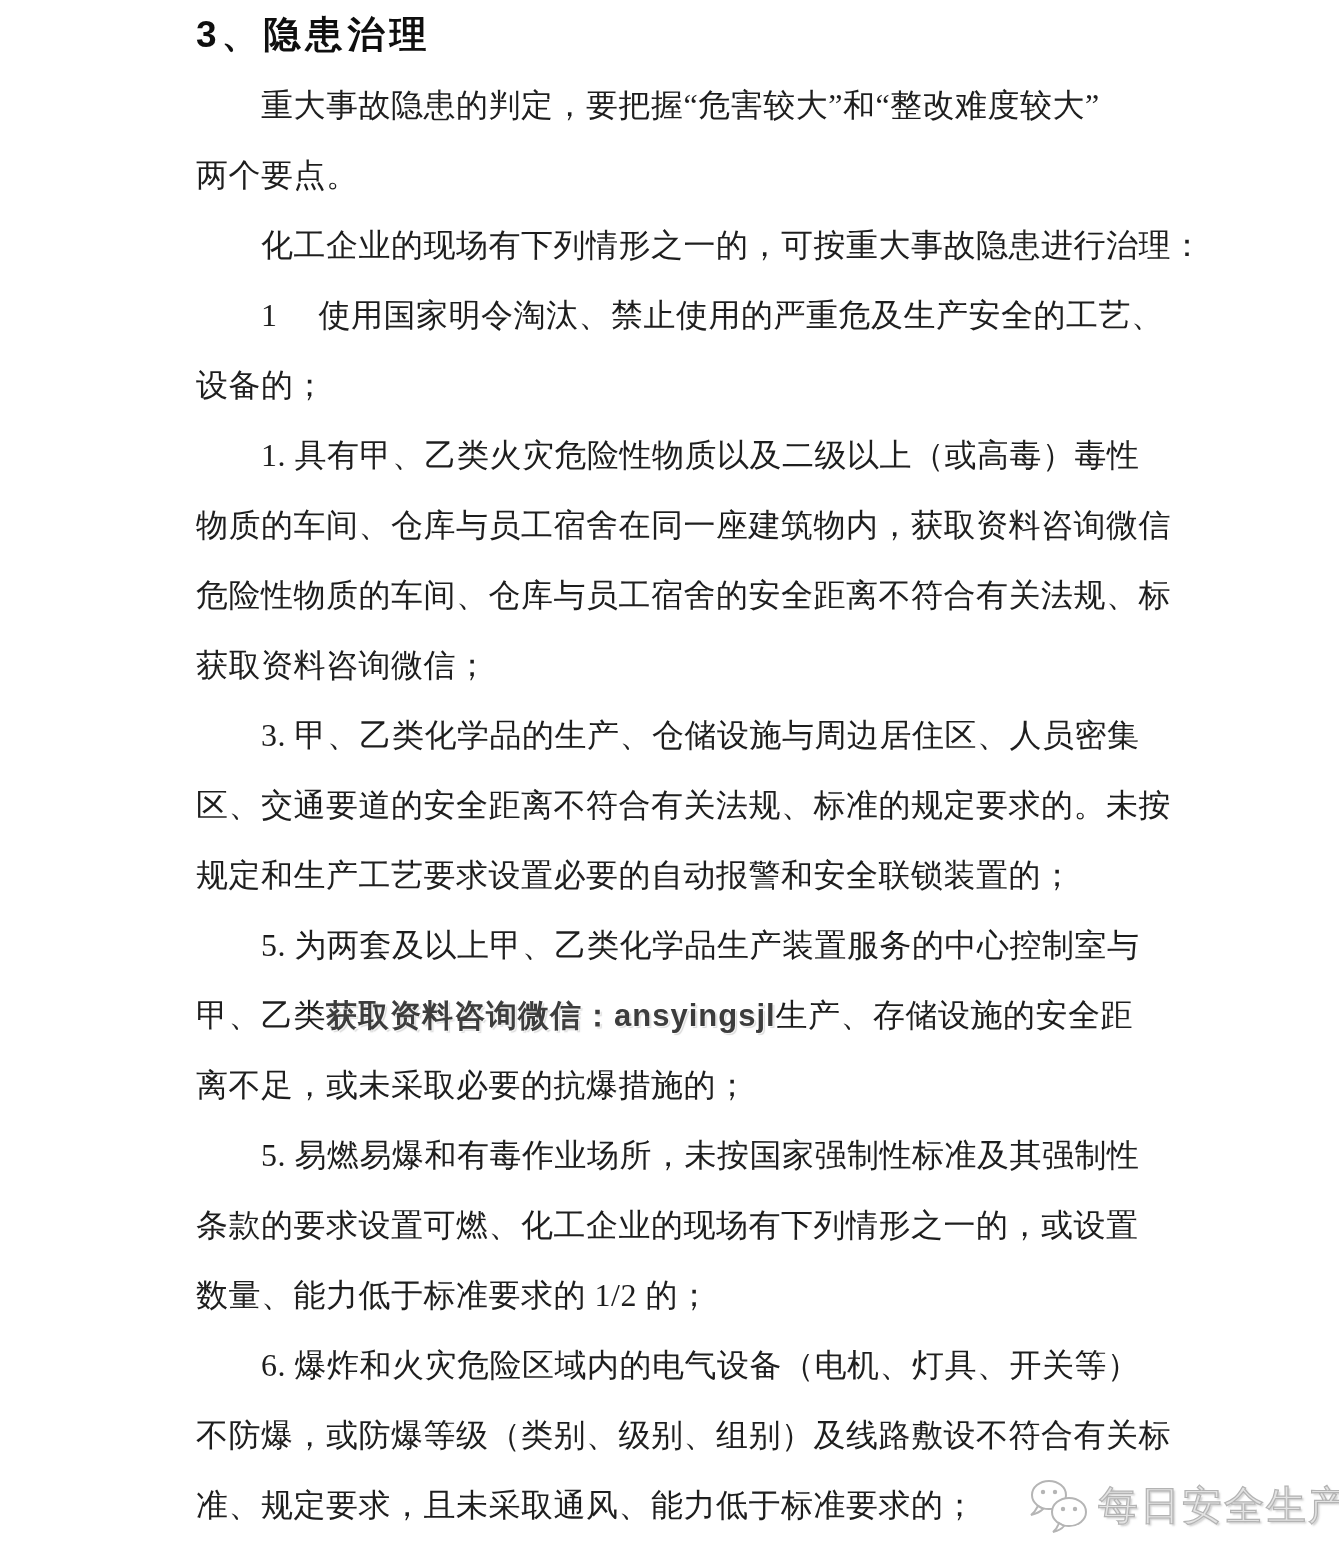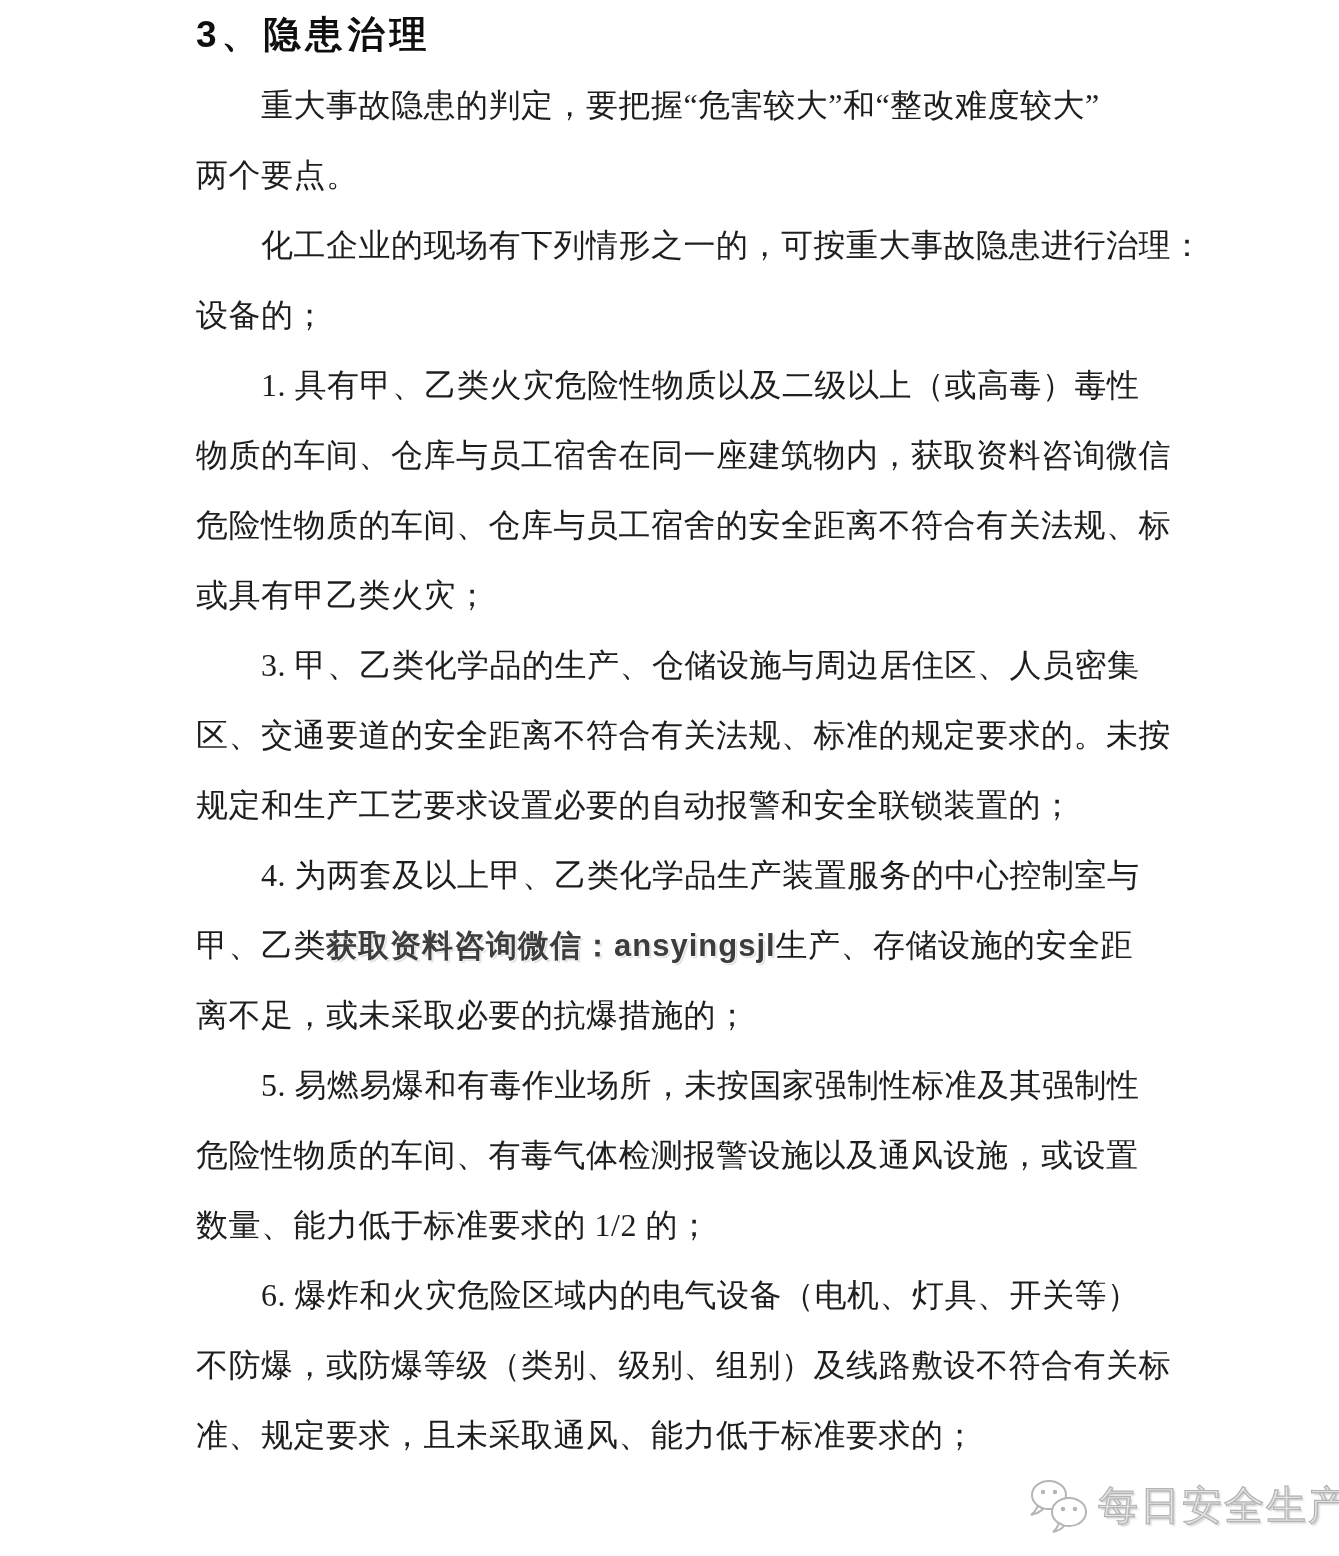--- a/index.html
+++ b/index.html
@@ -68,33 +68,34 @@
 </style>
 </head>
 <body>
 
 <div class="page">
   <div class="doc">
     <div class="title-line">3、隐患治理</div>
     <div class="line indent">重大事故隐患的判定，要把握“危害较大”和“整改难度较大”</div>
     <div class="line">两个要点。</div>
     <div class="line indent">化工企业的现场有下列情形之一的，可按重大事故隐患进行治理：</div>
+    <div class="line indent">1　 使用国家明令淘汰、禁止使用的严重危及生产安全的工艺、</div>
     <div class="line">设备的；</div>
     <div class="line indent">1. 具有甲、乙类火灾危险性物质以及二级以上（或高毒）毒性</div>
     <div class="line">物质的车间、仓库与员工宿舍在同一座建筑物内，获取资料咨询微信</div>
     <div class="line">危险性物质的车间、仓库与员工宿舍的安全距离不符合有关法规、标</div>
-    <div class="line">或具有甲乙类火灾；</div>
+    <div class="line">获取资料咨询微信；</div>
     <div class="line indent">3. 甲、乙类化学品的生产、仓储设施与周边居住区、人员密集</div>
     <div class="line">区、交通要道的安全距离不符合有关法规、标准的规定要求的。未按</div>
     <div class="line">规定和生产工艺要求设置必要的自动报警和安全联锁装置的；</div>
-    <div class="line indent">4. 为两套及以上甲、乙类化学品生产装置服务的中心控制室与</div>
+    <div class="line indent">5. 为两套及以上甲、乙类化学品生产装置服务的中心控制室与</div>
     <div class="line"><span>甲、乙类</span><span class="inline-watermark">获取资料咨询微信：ansyingsjl</span><span>生产、存储设施的安全距</span></div>
     <div class="line">离不足，或未采取必要的抗爆措施的；</div>
     <div class="line indent">5. 易燃易爆和有毒作业场所，未按国家强制性标准及其强制性</div>
-    <div class="line">危险性物质的车间、有毒气体检测报警设施以及通风设施，或设置</div>
+    <div class="line">条款的要求设置可燃、化工企业的现场有下列情形之一的，或设置</div>
     <div class="line">数量、能力低于标准要求的 1/2 的；</div>
     <div class="line indent">6. 爆炸和火灾危险区域内的电气设备（电机、灯具、开关等）</div>
     <div class="line">不防爆，或防爆等级（类别、级别、组别）及线路敷设不符合有关标</div>
     <div class="line">准、规定要求，且未采取通风、能力低于标准要求的；</div>
   </div>
 
   <div class="brand-watermark">
     <svg class="wechat-icon" width="62" height="54" viewBox="0 0 62 54">
       <g fill="#ffffff" stroke="#b5b5b5" stroke-width="2">
         <ellipse cx="21" cy="16" rx="17" ry="14"></ellipse>

